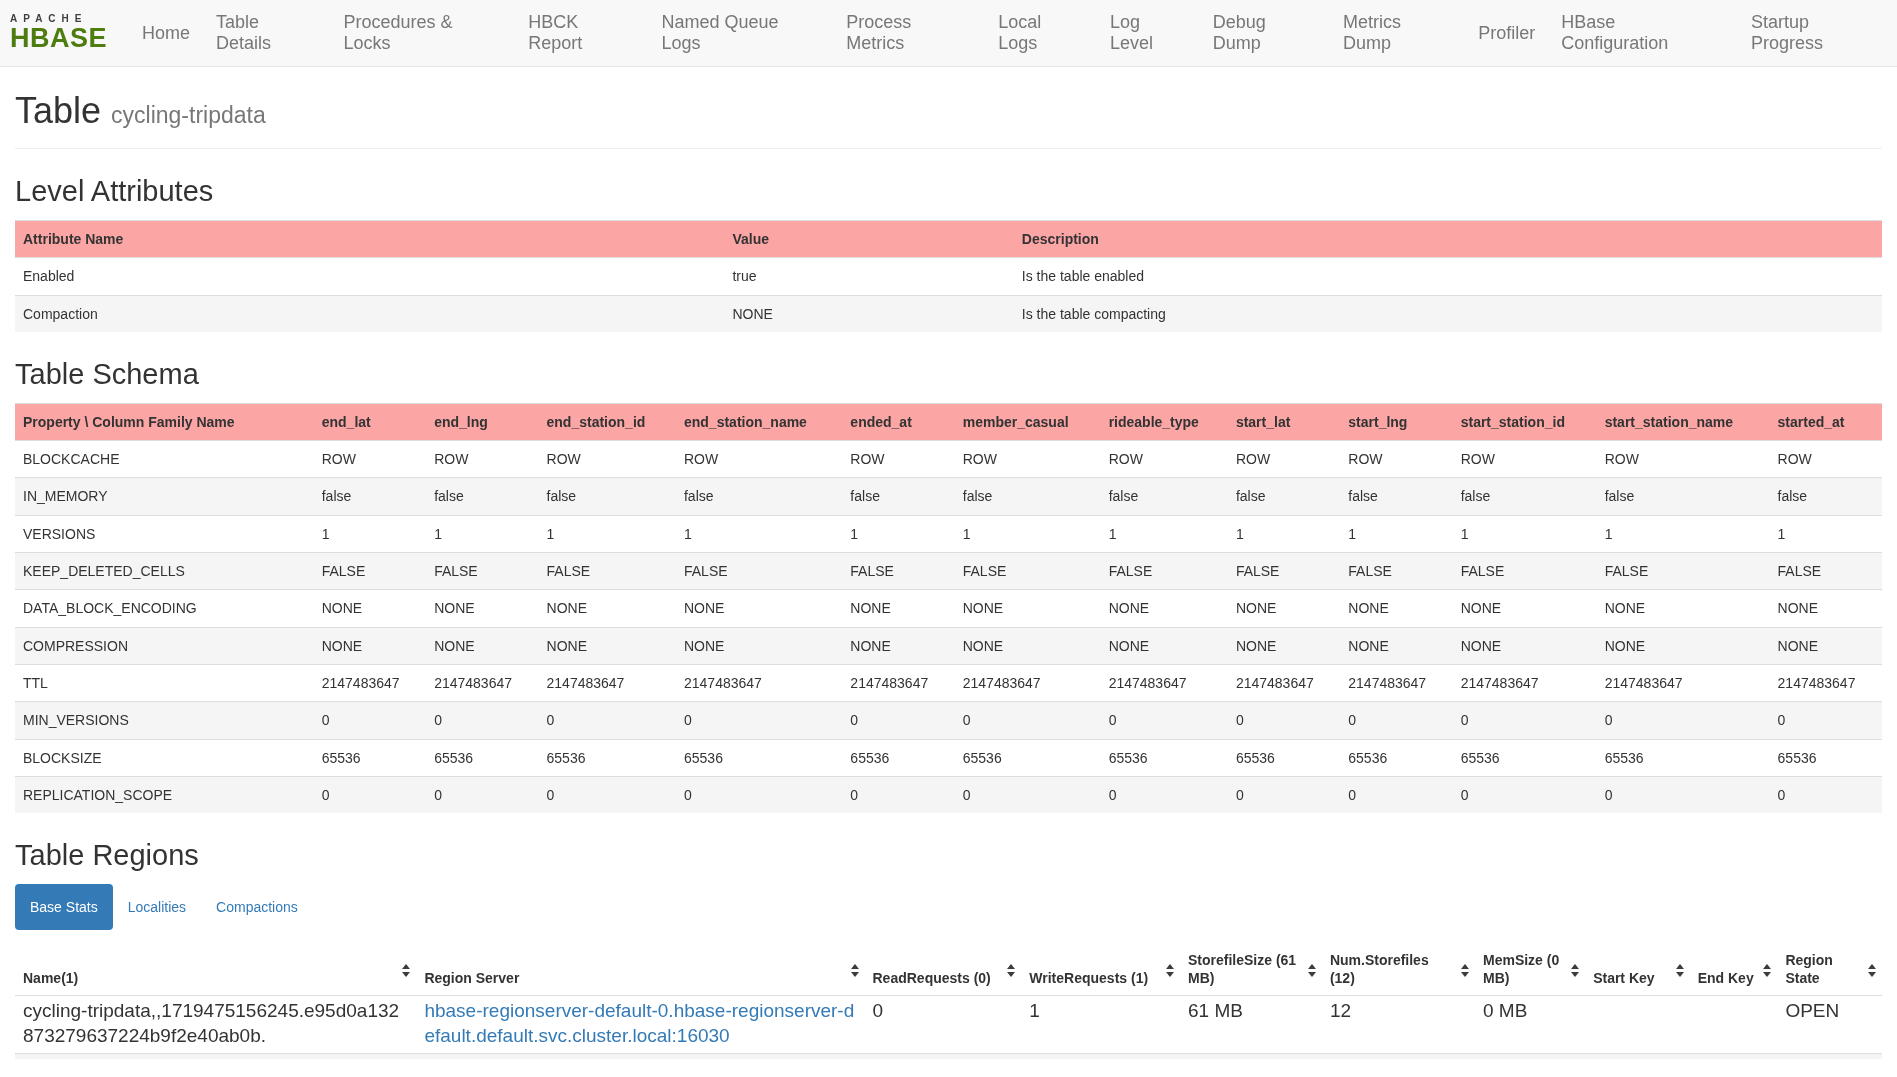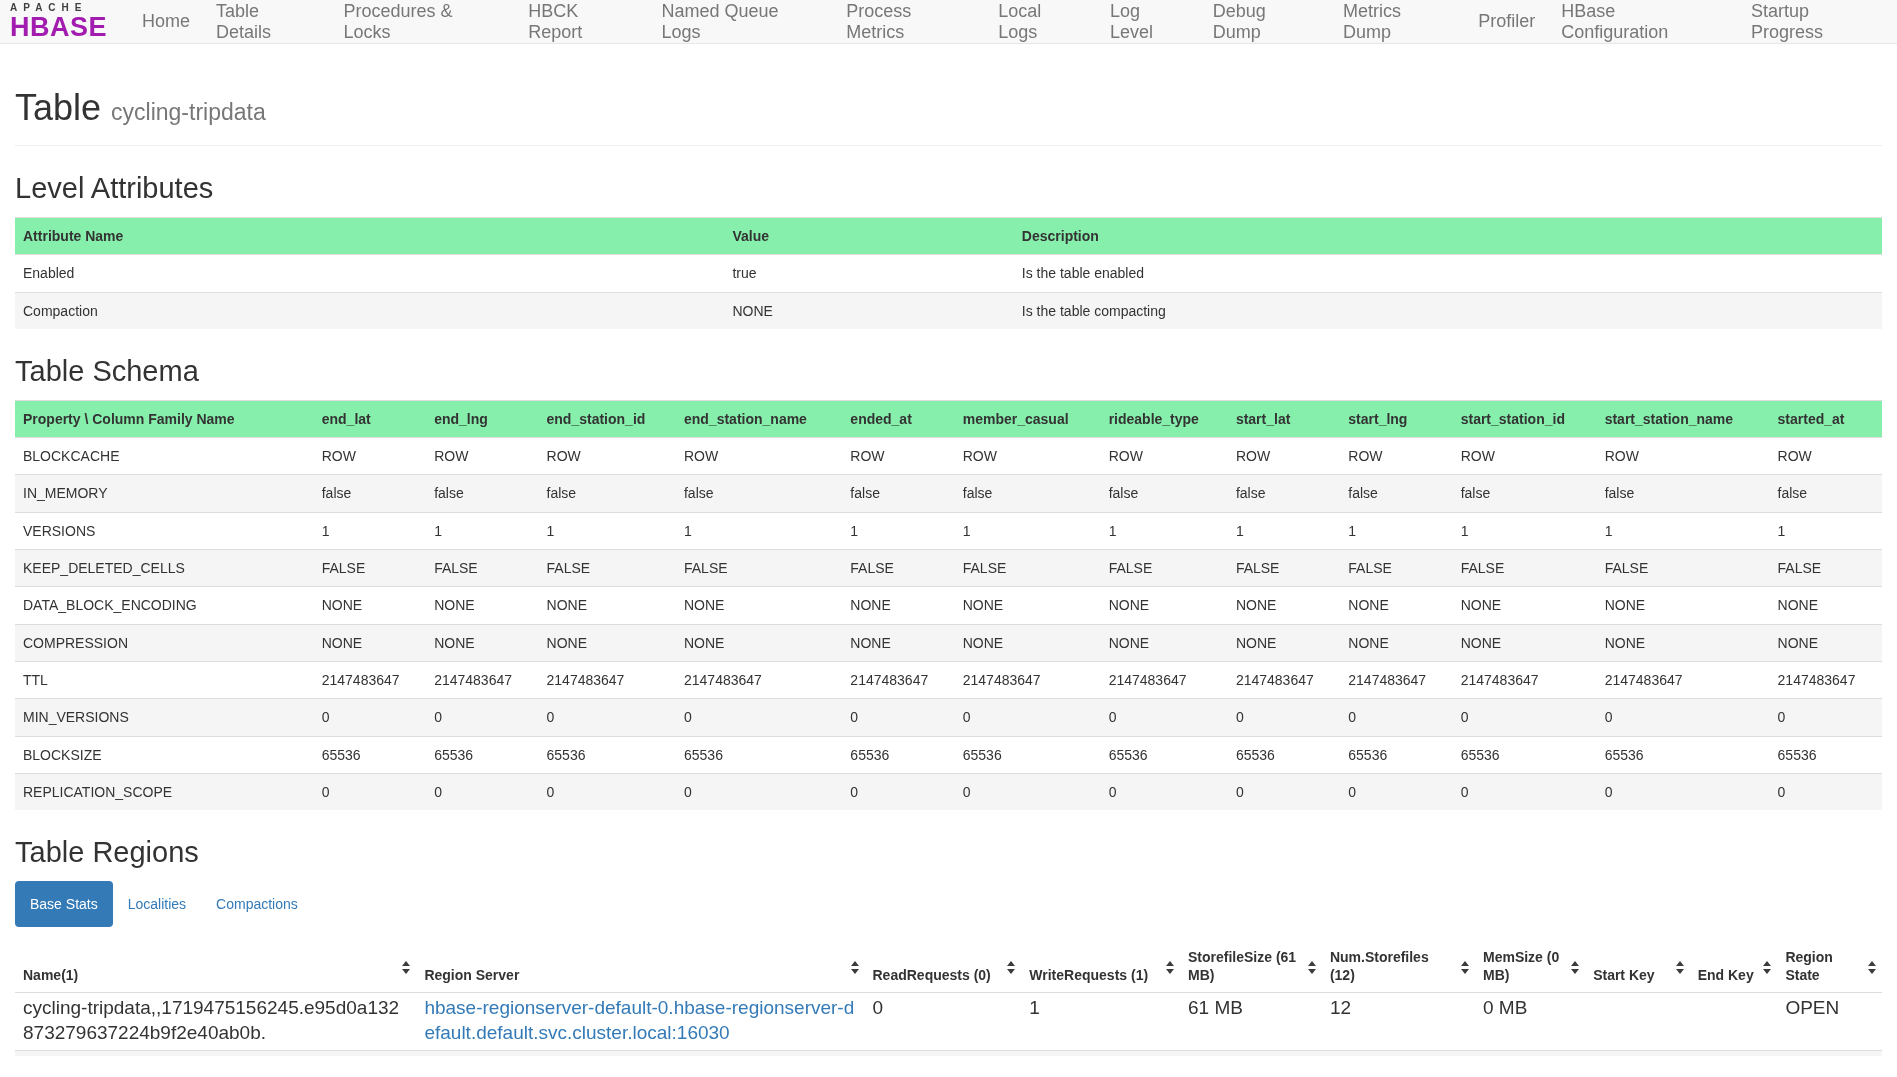--- a/index.html
+++ b/index.html
@@ -7,59 +7,59 @@
   body {
     font-family: "Liberation Sans", sans-serif;
     font-size: 14px;
     color: #333;
     background: #fff;
     height: 1077px;
     overflow: hidden;
   }
   
   .navbar {
-    height: 44px;
+    height: 67px;
     background: #f8f8f8;
     border-bottom: 1px solid #e7e7e7;
     display: flex;
     align-items: center;
     padding-left: 10px;
   }
   .logo { display: flex; flex-direction: column; align-items: flex-start; margin-right: 22px; cursor: pointer; line-height: 1; }
   .logo-top { font-size: 10px; font-weight: 700; letter-spacing: 6px; color: #3f3f3f; margin-bottom: 1px; }
-  .logo-bottom { font-size: 27px; font-weight: 800; color: #a21caf; letter-spacing: 0.5px; }
+  .logo-bottom { font-size: 27px; font-weight: 800; color: #4d7c0f; letter-spacing: 0.5px; }
   .nav-list { display: flex; list-style: none; height: 100%; }
   .nav-list li { display: flex; }
   .nav-list a {
     display: flex; align-items: center;
     padding: 0 13px;
     color: #777;
     text-decoration: none;
     font-size: 18px;
   }
 
   
   .container { padding: 0 15px; }
-  h1 { font-size: 36px; font-weight: 400; color: #333; margin: 43px 0 14px; }
+  h1 { font-size: 36px; font-weight: 400; color: #333; margin: 23px 0 14px; }
   h1 .subtitle { font-size: 23px; color: #777; font-weight: 400; margin-left: 10px; }
   hr { border: 0; border-top: 1px solid #eee; margin: 16px 0 22px; }
   h2 { font-size: 29px; font-weight: 400; color: #333; margin: 26px 0 12px; }
 
   
   table { width: 100%; border-collapse: collapse; table-layout: auto; }
   th, td {
     text-align: left;
     vertical-align: top;
     padding: 8px;
     border-top: 1px solid #ddd;
     font-size: 14px;
     line-height: 1.45;
   }
   th { font-weight: 700; }
-  .striped-head thead tr { background: #86efac; }
+  .striped-head thead tr { background: #fca5a5; }
   .striped-head thead th { border-bottom: 1px solid #ddd; }
   .striped tbody tr:nth-child(even) { background: #f5f5f5; }
 
   #attributes-table col:nth-child(1) { width: 38%; }
   #attributes-table col:nth-child(2) { width: 15.5%; }
   #attributes-table col:nth-child(3) { width: 46.5%; }
 
   #schema-table col:first-child { width: 16%; }
 
   

